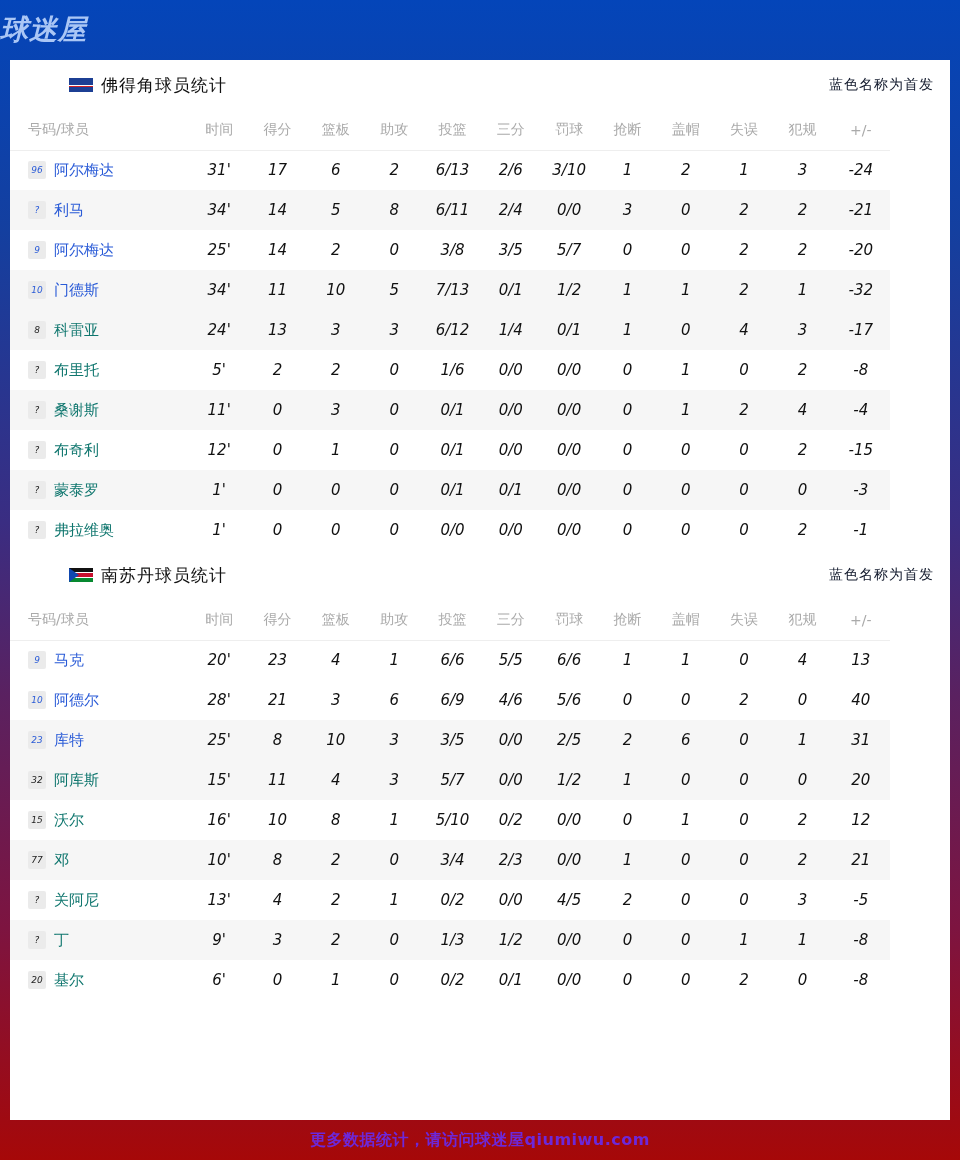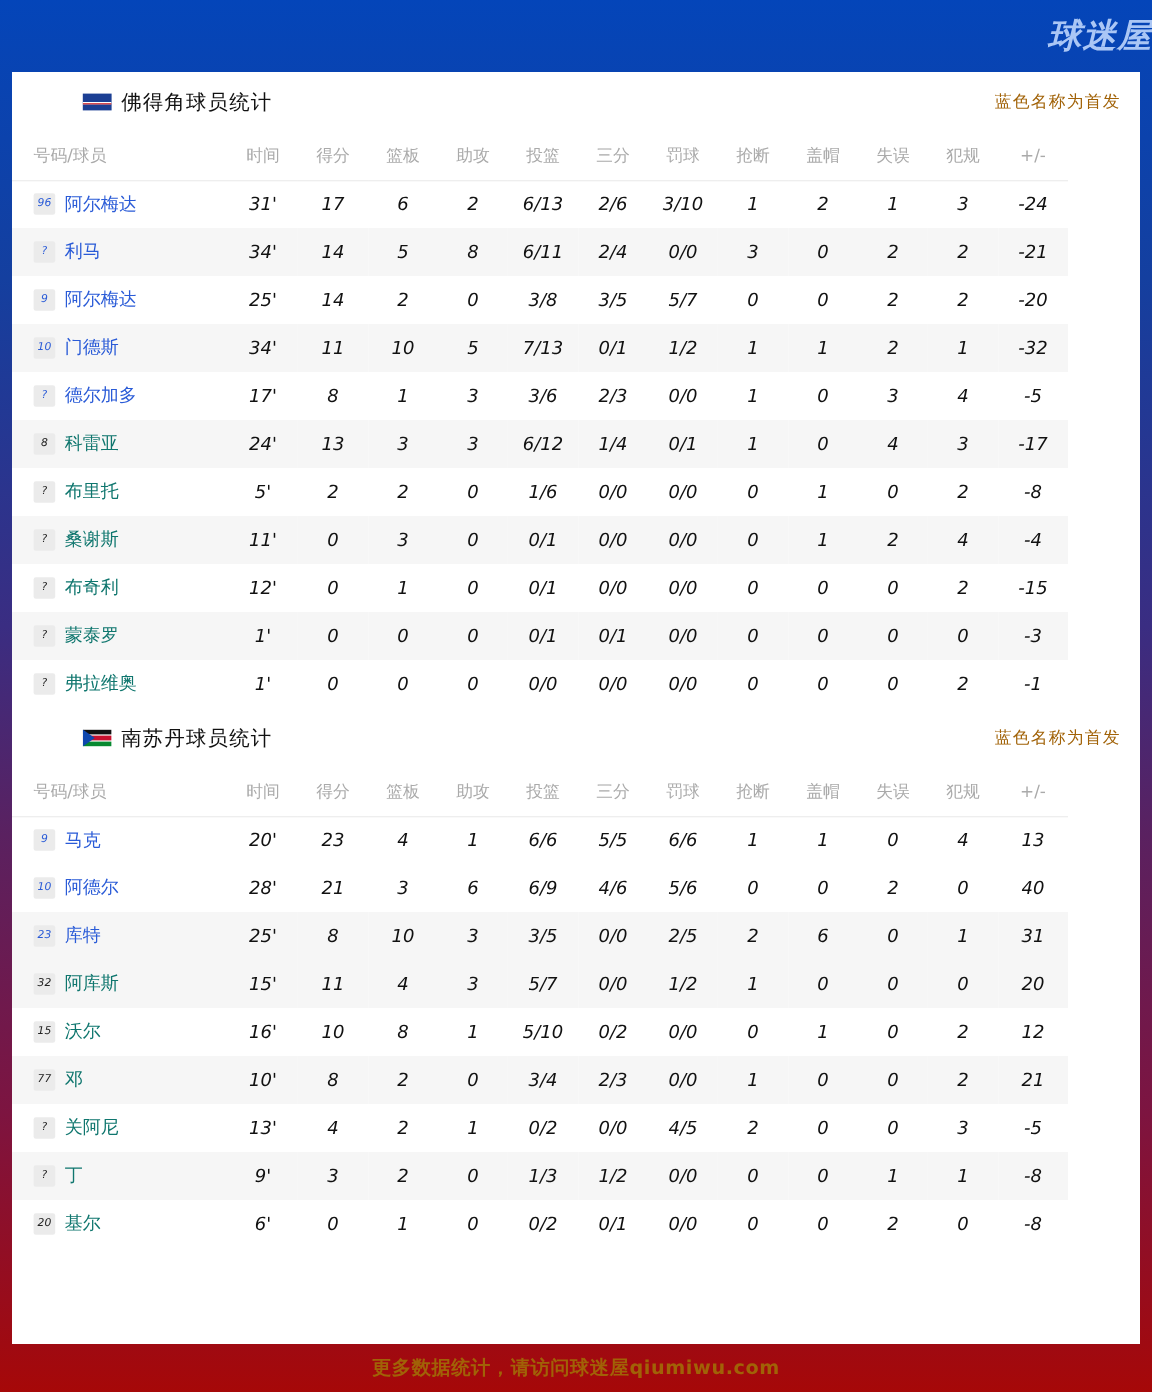--- a/index.html
+++ b/index.html
@@ -4,21 +4,21 @@
 <style>
   * { box-sizing: border-box; margin: 0; padding: 0; }
   html, body { width: 960px; height: 1160px; overflow: hidden; }
   body {
     font-family: "DejaVu Sans", "Liberation Sans", sans-serif;
     background: linear-gradient(180deg, #0445b9 0%, #143f9f 20%, #3a2d82 45%, #5a2160 60%, #7d1440 80%, #a60808 100%);
     position: relative;
   }
   .topbar {
     height: 60px;
-    display: flex; align-items: center; justify-content: flex-end;
+    display: flex; align-items: center; justify-content: flex-start;
   }
   .logo {
     color: #aac6f5;
     font-size: 28px; font-weight: bold; font-style: italic;
     letter-spacing: 1px;
   }
   .card {
     position: absolute; left: 10px; top: 60px;
     width: 940px; height: 1060px;
     background: #ffffff;
@@ -31,21 +31,21 @@
   .flag { width: 24px; height: 14px; margin-right: 8px; position: relative; overflow: hidden; }
   .flag-cv { background: #1c3f94; }
   .flag-cv .s1 { position: absolute; left: 0; right: 0; top: 7px; height: 2px; background: #fff; }
   .flag-cv .s2 { position: absolute; left: 0; right: 0; top: 8px; height: 1px; background: #cf2027; }
   .flag-ss { background: #fff; }
   .flag-ss .b { position:absolute; left:0; right:0; top:0; height:4px; background:#111; }
   .flag-ss .r { position:absolute; left:0; right:0; top:5px; height:4px; background:#c8102e; }
   .flag-ss .g { position:absolute; left:0; right:0; top:10px; height:4px; background:#078930; }
   .flag-ss .t { position:absolute; left:0; top:0; width:0; height:0; border-top:7px solid transparent; border-bottom:7px solid transparent; border-left:10px solid #0f47af; }
   .team-name { font-size: 17px; color: #111; letter-spacing: 1px; }
-  .starter-note { font-size: 14px; color: #a16207; letter-spacing: 1px; }
+  .starter-note { font-size: 14px; color: #0f172a; letter-spacing: 1px; }
   table { width: 880px; border-collapse: collapse; table-layout: fixed; }
   th {
     height: 40px; font-weight: normal; font-size: 14px; color: #aaaaaa;
     border-bottom: 1px solid #eeeeee; text-align: center;
   }
   th.player-col { text-align: left; padding-left: 18px; }
   td {
     height: 40px; text-align: center; font-size: 15px; color: #111;
     font-style: italic;
   }
@@ -56,21 +56,21 @@
     border-radius: 2px; font-size: 9px; font-style: italic; line-height: 18px; text-align: center;
     vertical-align: middle; margin-right: 8px; color: #222;
   }
   .jersey.starter { color: #2a5bd7; }
   .pname { font-size: 15px; vertical-align: middle; color: #0f766e; }
   .pname.starter { color: #2a5bd7; }
   col.c-player { width: 180px; }
   .footer {
     position: absolute; left: 0; top: 1120px; width: 960px; height: 40px;
     display: flex; align-items: center; justify-content: center;
-    color: #a16207; font-size: 16px; font-weight: bold; letter-spacing: 0.5px;
+    color: #6d28d9; font-size: 16px; font-weight: bold; letter-spacing: 0.5px;
   }
 </style>
 </head>
 <body>
 
 <div class="topbar">
   <span class="logo">球迷屋</span>
 </div>
 
 <div class="card">
@@ -173,35 +173,20 @@
               <td>5</td>
               <td>7/13</td>
               <td>0/1</td>
               <td>1/2</td>
               <td>1</td>
               <td>1</td>
               <td>2</td>
               <td>1</td>
               <td>-32</td>
             </tr>
-            <tr class="">
-              <td class="player-cell"><span class="jersey starter">?</span><span class="pname starter">德尔加多</span></td>
-              <td>17'</td>
-              <td>8</td>
-              <td>1</td>
-              <td>3</td>
-              <td>3/6</td>
-              <td>2/3</td>
-              <td>0/0</td>
-              <td>1</td>
-              <td>0</td>
-              <td>3</td>
-              <td>4</td>
-              <td>-5</td>
-            </tr>
             <tr class="alt">
               <td class="player-cell"><span class="jersey">8</span><span class="pname">科雷亚</span></td>
               <td>24'</td>
               <td>13</td>
               <td>3</td>
               <td>3</td>
               <td>6/12</td>
               <td>1/4</td>
               <td>0/1</td>
               <td>1</td>

